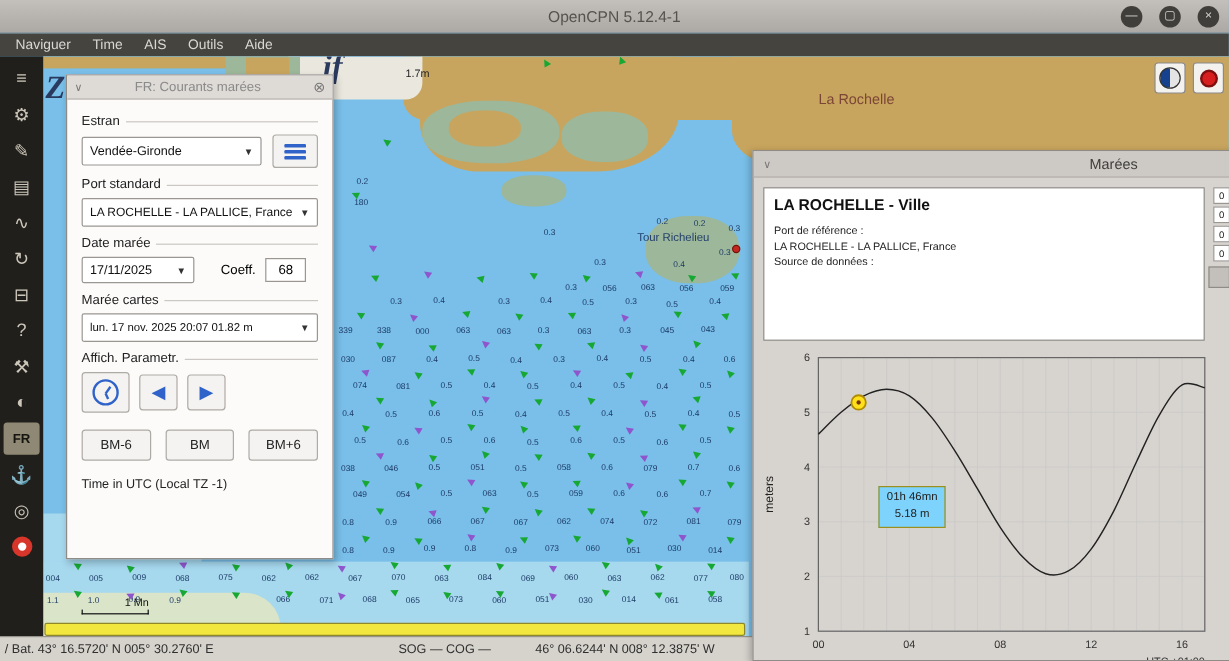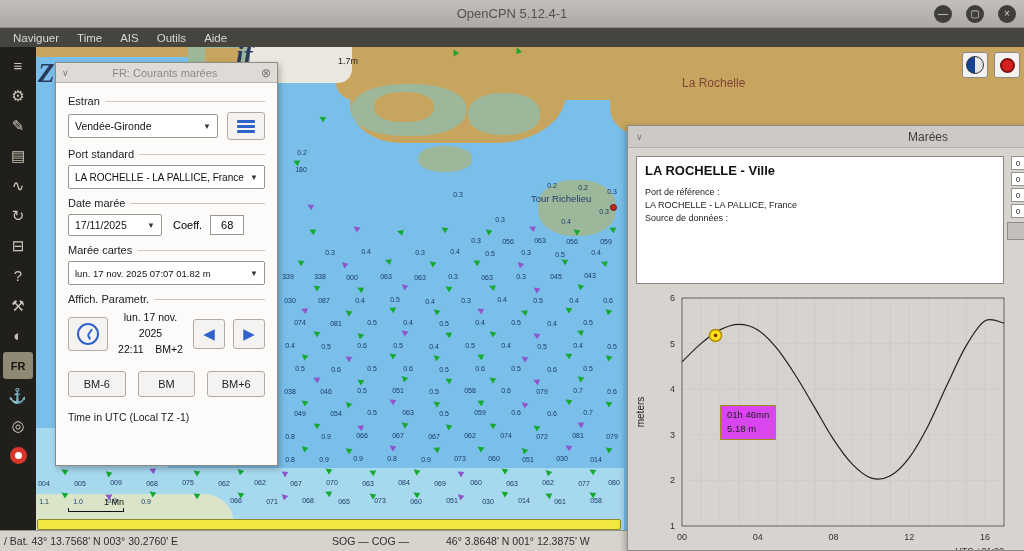--- a/index.html
+++ b/index.html
@@ -87,21 +87,21 @@
 .tide-info{position:absolute;left:8px;top:30px;width:368px;height:128px;background:#fff;border:1px solid #8a8783;padding:6px 8px;overflow:hidden}
 .tide-station{font-size:13px;font-weight:bold;color:#111;margin-bottom:8px}
 .tide-line{font-size:9px;color:#222;line-height:1.45;white-space:nowrap}
 .tide-wrap{position:absolute;left:4px;top:162px;width:389px;height:262px}
 .tide-wrap svg{position:absolute;left:0;top:0}
 .gl{stroke:#c9c9c9;stroke-width:0.6}
 .frame{fill:none;stroke:#666;stroke-width:1}
 .curve{fill:none;stroke:#222;stroke-width:1.2}
 .tick-t{font-size:9px;fill:#333}
 .ylab{font-size:10px;fill:#222}
-.tide-tip{position:absolute;left:88px;top:117px;background:#d946ef;border:1px solid #9c8f1c;padding:2px 6px;font-size:9.5px;color:#222;text-align:left;line-height:1.5}
+.tide-tip{position:absolute;left:100px;top:117px;background:#7dd3fc;border:1px solid #9c8f1c;padding:2px 6px;font-size:9.5px;color:#222;text-align:center;line-height:1.5}
 .edge-frag{position:absolute;left:383px;top:30px}
 .edge-zero{width:14px;height:14px;background:#fff;border:1px solid #9a9793;font-size:8px;color:#222;text-align:center;line-height:13px;margin-bottom:2px}
 .edge-box{width:18px;height:18px;background:#c3bfba;border:1px solid #8f8c88;margin-top:4px;margin-left:-4px}
 
 
 .statusbar{position:absolute;left:0;top:530px;width:1024px;height:21px;background:#d6d2cc;border-top:1px solid #96928c;z-index:10}
 .statusbar span{position:absolute;top:4px;font-size:10.5px;color:#2f2f2f;white-space:nowrap}
 </style>
 </head>
 <body>
@@ -408,21 +408,21 @@
         <span class="arrow g" style="left: 292px; top: 446px; transform: translate(-50%, -50%) rotate(205deg);">▶</span>
         <span class="arrow g" style="left: 336px; top: 448px; transform: translate(-50%, -50%) rotate(215deg);">▶</span>
         <span class="arrow g" style="left: 380px; top: 447px; transform: translate(-50%, -50%) rotate(210deg);">▶</span>
         <span class="arrow p" style="left: 424px; top: 449px; transform: translate(-50%, -50%) rotate(220deg);">▶</span>
         <span class="arrow g" style="left: 468px; top: 446px; transform: translate(-50%, -50%) rotate(215deg);">▶</span>
         <span class="arrow g" style="left: 512px; top: 448px; transform: translate(-50%, -50%) rotate(205deg);">▶</span>
         <span class="arrow g" style="left: 556px; top: 447px; transform: translate(-50%, -50%) rotate(210deg);">▶</span>
       </div>
     <div id="chart-labels">
         <div class="chart-label lbl-z" style="left: 2px; top: 11px;">Z</div>
-        <div class="chart-label lbl-if" style="left: 200px; top: -7px; text-align: center;">if</div>
+        <div class="chart-label lbl-if" style="left: 233px; top: -7px; text-align: center;">if</div>
         <div class="chart-label lbl-depth31" style="left: 302px; top: 9px;">1.7m</div>
         <div class="chart-label lbl-place" style="left: 646px; top: 29px;">La Rochelle</div>
         <div class="chart-label lbl-feature" style="left: 495px; top: 146px;">Tour Richelieu</div>
       </div>
     <div class="scale">
       <span>1 Mn</span>
       <div class="bar"></div>
     </div>
     <div class="chartbar"></div>
     <div class="mapbtn" style="left:926px;top:5px">
@@ -458,39 +458,32 @@
       <div class="combo" style="font-size:10px">
         <span>LA ROCHELLE - LA PALLICE, France</span>
         <span class="arr">▼</span>
       </div>
       <div class="grp">Date marée</div>
       <div class="row">
         <div class="combo" style="width:94px;height:22px">
           <span>17/11/2025</span>
           <span class="arr">▼</span>
         </div>
-        <span style="margin-left:3px;font-size:11px">Coeff.</span>
+        <span style="margin-left:14px;font-size:11px">Coeff.</span>
         <span style="display:inline-block;width:34px;height:20px;background:#fff;border:1px solid #9a9793;font-size:11px;text-align:center;line-height:19px">68</span>
       </div>
       <div class="grp">Marée cartes</div>
       <div class="combo" style="font-size:9.5px">
-        <span>lun. 17 nov. 2025  07:07  01.82 m</span>
+        <span>lun. 17 nov. 2025  20:07  01.82 m</span>
         <span class="arr">▼</span>
       </div>
       <div class="grp">Affich. Parametr.</div>
       <div class="row" style="margin-top:4px">
         <div class="btn" style="width:40px;height:34px">
           <span class="clock"></span>
-        </div>
-        <div class="disp-text">
-          <div>lun. 17 nov. 2025</div>
-          <div>
-            <span>22:11</span>&nbsp;&nbsp;&nbsp;
-            <span>BM+2</span>
-          </div>
         </div>
         <div class="btn" style="width:32px;height:30px">
             <span class="tri">◀</span>
           </div>
         <div class="btn" style="width:32px;height:30px">
             <span class="tri">▶</span>
           </div>
       </div>
       <div class="row" style="margin-top:14px;gap:12px">
         <div class="btn" style="flex:1;height:26px">BM-6</div>
@@ -566,18 +559,18 @@
           <div class="edge-zero">0</div>
           <div class="edge-zero">0</div>
           <div class="edge-zero">0</div>
           <div class="edge-zero">0</div>
         </div>
       <div class="edge-box"></div>
     </div>
   </div>
 
   <div class="statusbar">
-    <span style="left:4px">/ Bat. 43° 13.7568' N   003° 30.2760' E</span>
+    <span style="left:4px">/ Bat. 43° 16.5720' N   005° 30.2760' E</span>
     <span style="left:332px">SOG — COG —</span>
-    <span style="left:446px">46° 3.8648' N  001° 12.3875' W</span>
+    <span style="left:446px">46° 06.6244' N  008° 12.3875' W</span>
   </div>
 
 </div>
 
 </body></html>

